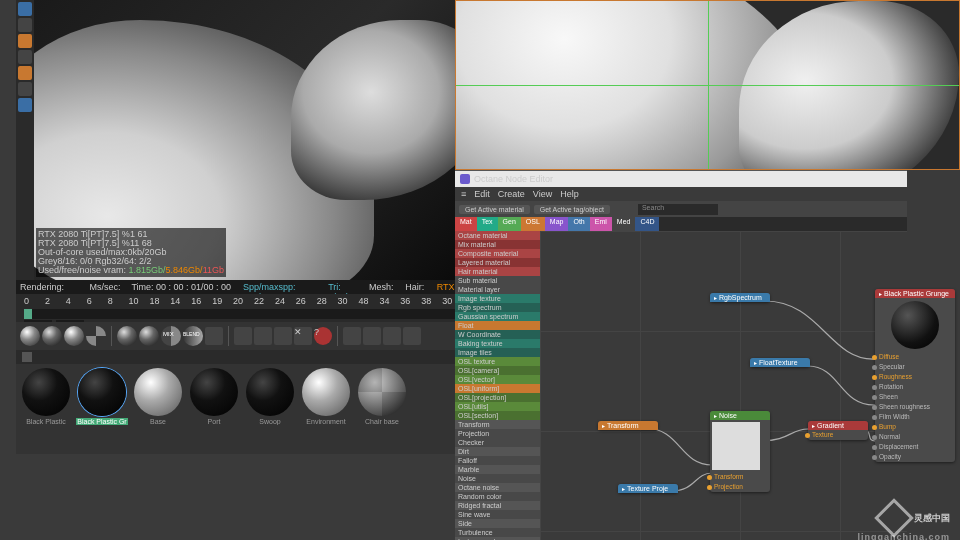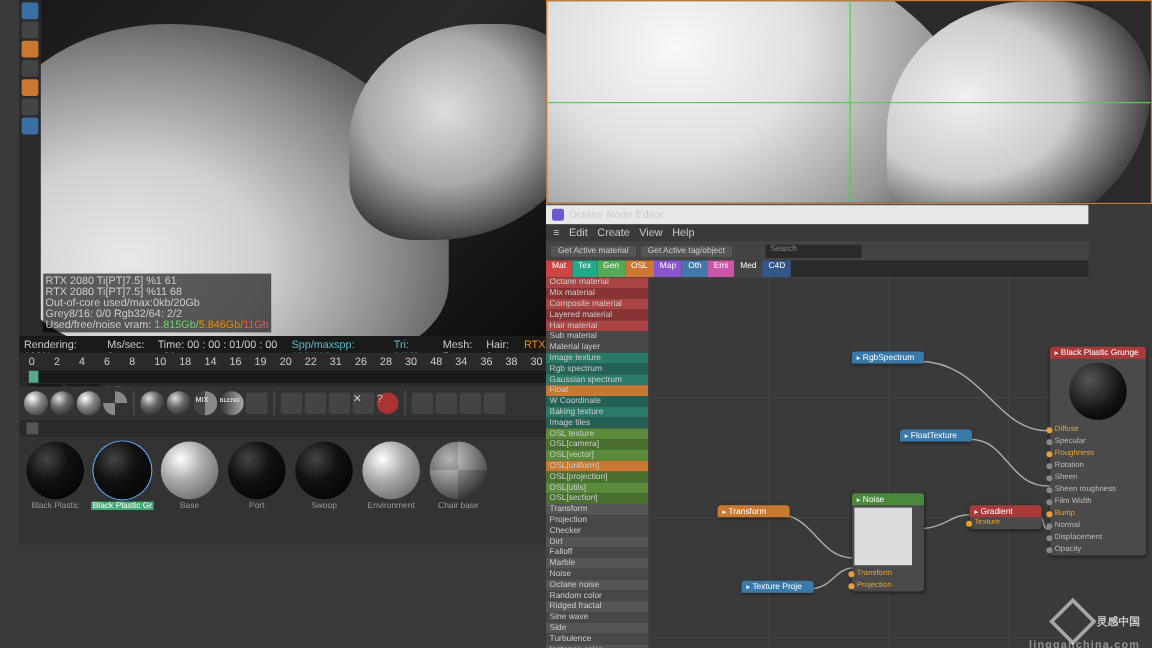--- a/index.html
+++ b/index.html
@@ -168,21 +168,21 @@
         <span>4</span>
         <span>6</span>
         <span>8</span>
         <span>10</span>
         <span>18</span>
         <span>14</span>
         <span>16</span>
         <span>19</span>
         <span>20</span>
         <span>22</span>
-        <span>31</span>
+        <span>24</span>
         <span>26</span>
         <span>28</span>
         <span>30</span>
         <span>48</span>
         <span>34</span>
         <span>36</span>
         <span>38</span>
         <span>30</span>
       </div>
     <div class="timeline-track">

